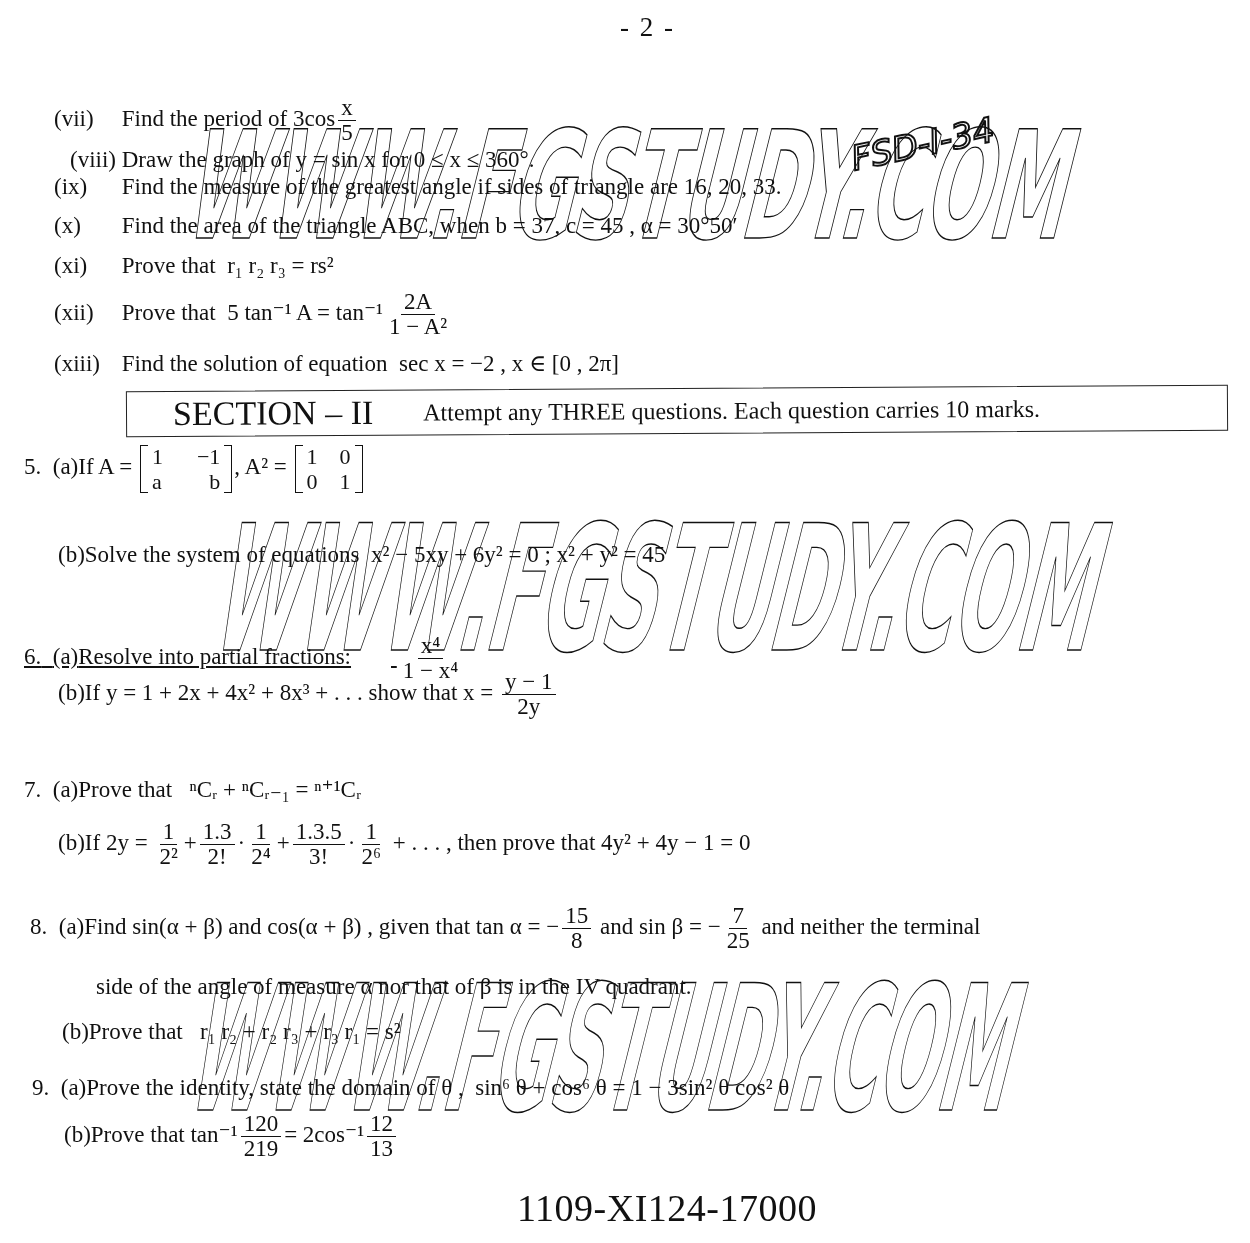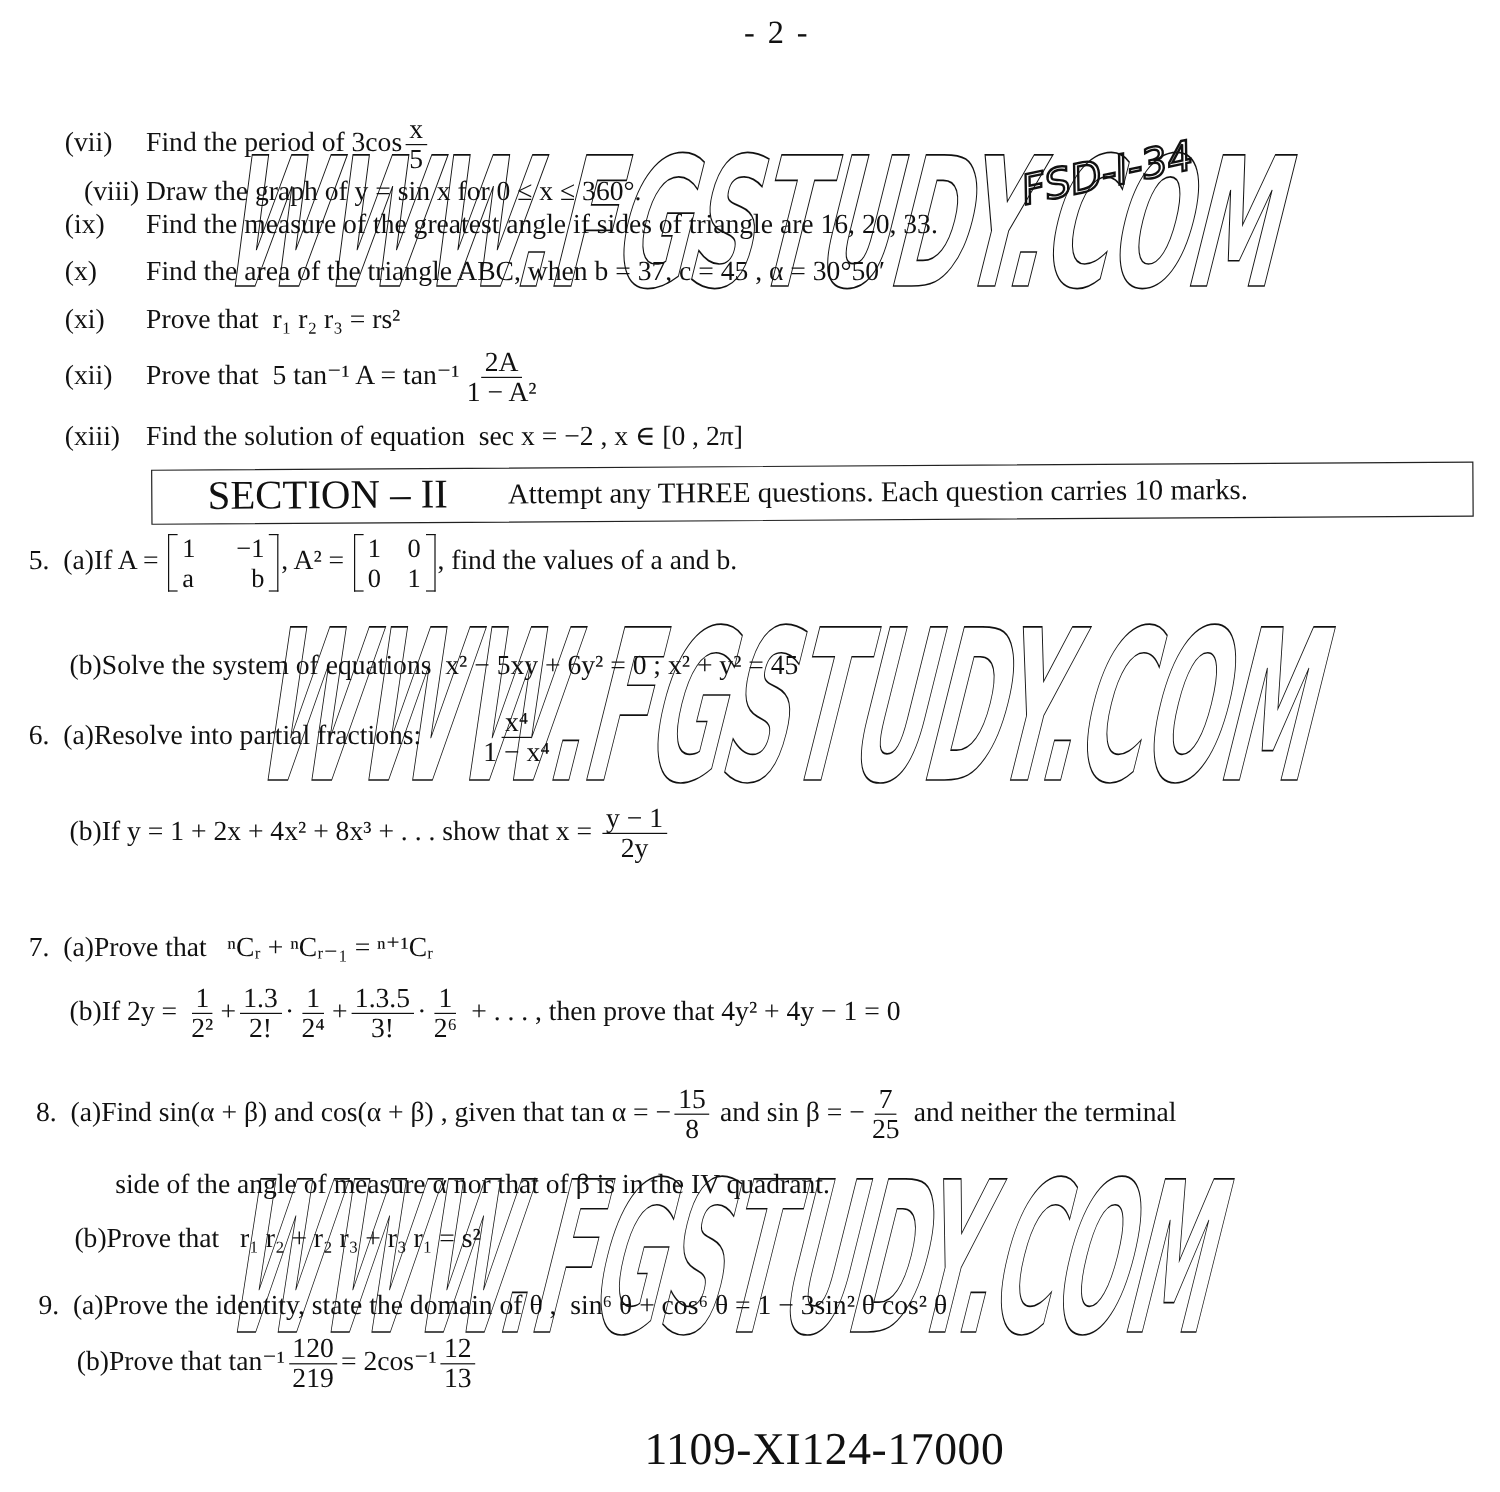--- a/index.html
+++ b/index.html
@@ -19,21 +19,21 @@
   .br.l { border-right:none; }
   .br.r { border-left:none; }
   .mgrid { display:grid; grid-template-columns:auto auto; column-gap:34px; row-gap:2px; padding:0 4px; font-size:22px; line-height:1.05; }
   .section-box {
     left:126px; top:388px; width:1100px; height:44px;
     border:1.5px solid #222; transform:rotate(-0.35deg);
     display:flex; align-items:center;
   }
   .section-title { font-size:34px; margin-left:46px; margin-right:50px; }
   .section-instr { font-size:24px; }
-  .footer-code { left:517px; top:1186px; font-size:38px; letter-spacing:0.5px;margin-left:20px; }
+  .footer-code { left:517px; top:1186px; font-size:38px; letter-spacing:0.5px; }
   .signature { left:850px; top:100px; width:200px; height:80px; }
   .watermark { left:0; top:0; width:1250px; height:1243px; pointer-events:none; }
 </style>
 </head>
 <body>
 
 <div class="abs page-num">- 2 -</div>
 
 <div class="abs q" style="left:54px;top:96px;">
   <span class="lbl" style="width:62px">(vii)</span>
@@ -100,29 +100,29 @@
   </span><span>, A² =</span>
   <span class="matrix">
     <span class="br l"></span>
     <span class="mgrid" style="column-gap:22px">
       <span>1</span>
       <span>0</span>
       <span>0</span>
       <span>1</span>
     </span>
     <span class="br r"></span>
-  </span><span>, find the values of a and b.</span>
+  </span>
 </div>
 
 <div class="abs q" style="left:58px;top:543px;">
   <span>(b)</span><span>Solve the system of equations</span>&nbsp;
   <span>x² − 5xy + 6y² = 0  ;  x² + y² = 45</span>
 </div>
 
-<div class="abs q" style="left:24px;top:590px;">
+<div class="abs q" style="left:24px;top:634px;text-decoration:underline;">
   <span>6.</span>&nbsp;
   <span>(a)</span><span style="margin-right:40px">Resolve into partial fractions:</span>
   <span class="frac">
       <span class="num">x⁴</span>
       <span class="den">1 − x⁴</span>
     </span>
 </div>
 
 <div class="abs q" style="left:58px;top:670px;">
   <span>(b)</span><span>If  y = 1 + 2x + 4x² + 8x³ + . . .  show that  x =</span>

